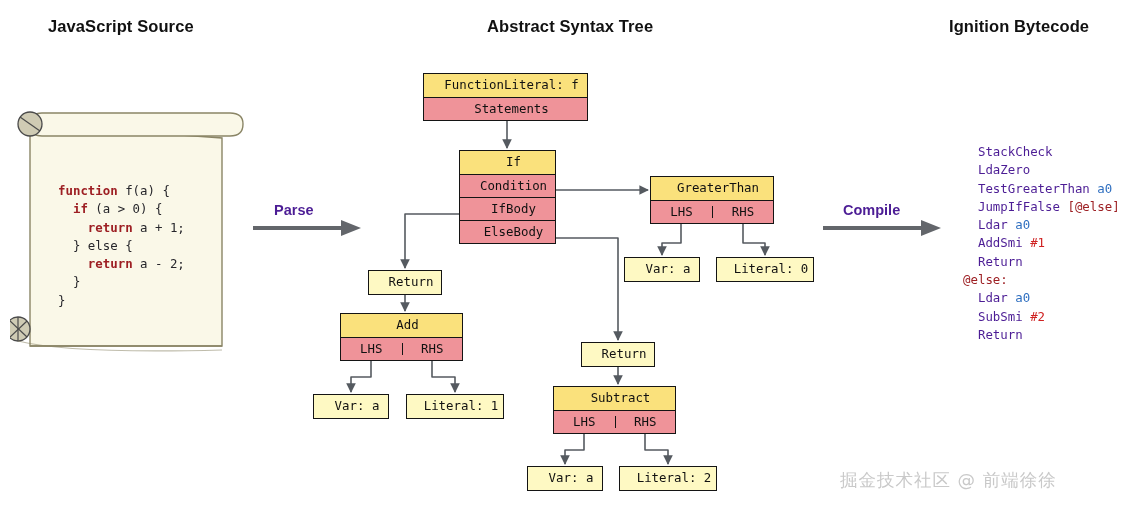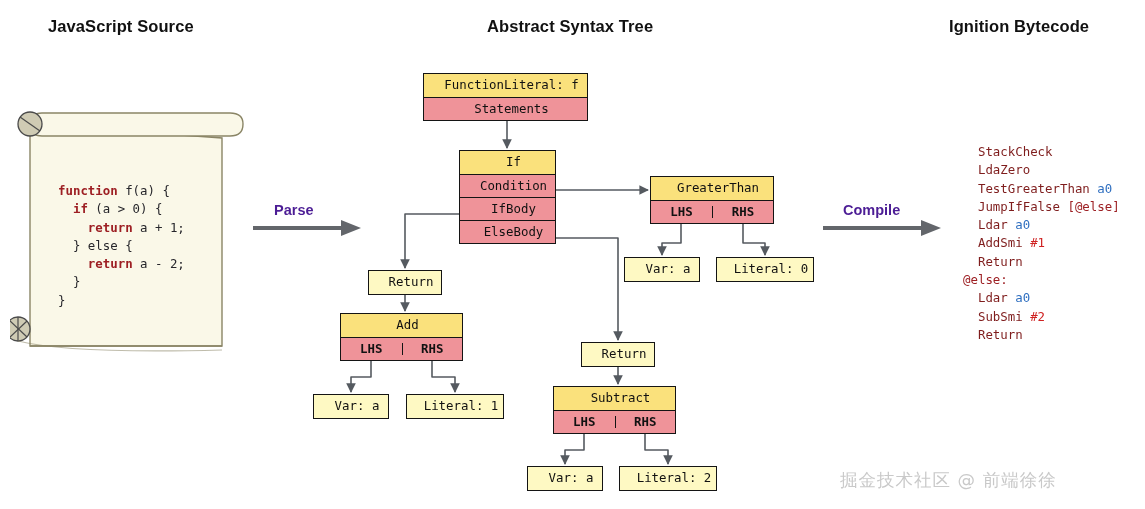--- a/index.html
+++ b/index.html
@@ -106,21 +106,20 @@
     display: flex;
     padding: 0;
   }
   .node .row.split > .cell {
     flex: 1 1 50%;
     display: flex;
     align-items: center;
     justify-content: center;
     background: #ef9399;
     box-sizing: border-box;
-    font-weight: bold;
   }
   .node .row.split > .cell + .cell {
     border-left: 1.4px solid #141414;
   }
   .node.leaf .row.head { background: #fef9c3; text-align: center; }
 
   
   #edges {
     position: absolute;
     left: 0; top: 0;
@@ -135,21 +134,21 @@
     position: absolute;
     left: 963px;
     top: 143px;
     font-family: "DejaVu Sans Mono", "Liberation Mono", monospace;
     font-size: 12.4px;
     line-height: 18.3px;
     color: #26262b;
     white-space: pre;
   }
   .bytecode .ln { display: block; height: 18.3px; }
-  .bc-op   { color: #7f1d1d; }
+  .bc-op   { color: #4c1d95; }
   .bc-reg  { color: #2f6fc0; }
   .bc-imm  { color: #cf2222; }
   .bc-lbl  { color: #9d1f23; }
   .bc-brk  { color: #9d1f23; }
 
   
   .watermark {
     position: absolute;
     left: 840px;
     top: 468px;

